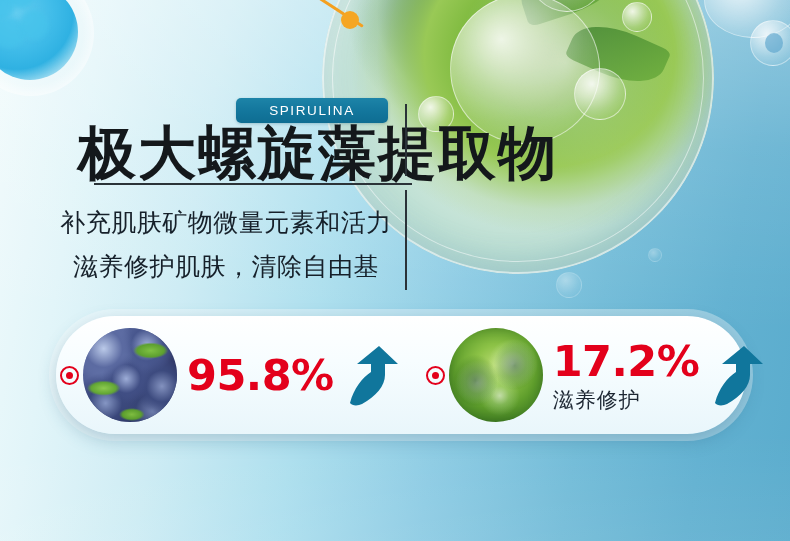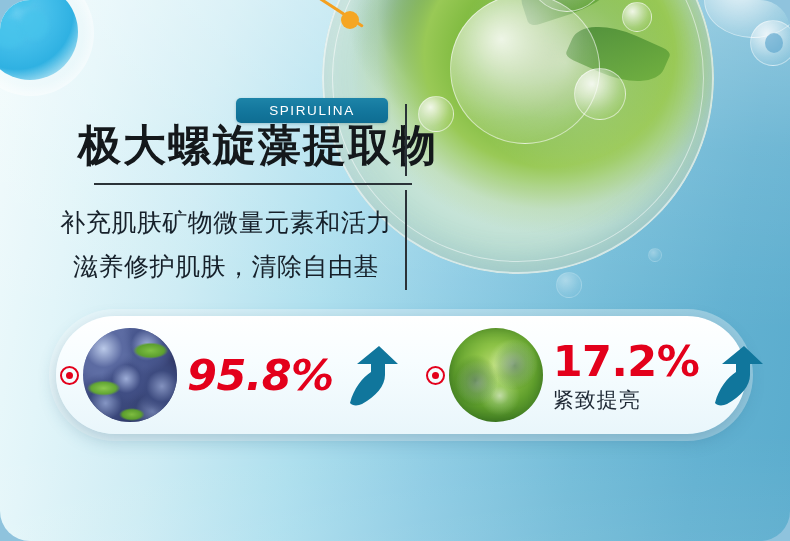--- a/index.html
+++ b/index.html
@@ -16,21 +16,20 @@
     background:
       linear-gradient(100deg,
         #f2fbfc 0%,
         #e2f5f9 12%,
         #cdecf4 26%,
         #addfee 42%,
         #8ecce4 58%,
         #73bcd8 74%,
         #62b1d1 88%,
         #5aaccd 100%);
-    border-radius: 30px;
   }
 
   
   .veil-top {
     position:absolute; left:0; top:0; width:790px; height:330px;
     background:linear-gradient(180deg, rgba(255,255,255,0.30) 0%, rgba(255,255,255,0.10) 45%, rgba(255,255,255,0.0) 100%);
     pointer-events:none;
   }
 
   
@@ -146,21 +145,21 @@
   .pill span {
     color:#ffffff;
     font-size:13.5px;
     letter-spacing:1.6px;
     font-weight:400;
   }
 
   
   .headline {
     position:absolute; left:78px; top:124px;
-    font-size:43px;
+    font-size:58px;
     line-height:1.0;
     letter-spacing:2px;
     font-weight:700;
     color:#14181b;
     white-space:nowrap;
     font-family:"DejaVu Sans","Liberation Sans",sans-serif;
   }
   .rule {
     position:absolute; left:94px; top:183px;
     width:318px; height:1.5px;
@@ -194,21 +193,21 @@
   }
   .stats {
     position:absolute; inset:0;
     display:flex; align-items:center;
   }
   .stat {
     position:relative;
     display:flex; align-items:center;
     height:100%;
   }
-  .stat-1 { margin-left:4px;font-style:italic; }
+  .stat-1 { margin-left:4px; }
   .stat-2 { margin-left:26px; }
 
   .target-icon {
     width:19px; height:19px; border-radius:50%;
     border:2px solid #e3001b;
     display:flex; align-items:center; justify-content:center;
     flex:0 0 auto;
     margin-right:4px;
   }
   .target-icon i {
@@ -371,21 +370,21 @@
         </div>
       </div>
 
       <div class="stat stat-2">
         <div class="target-icon">
             <i></i>
           </div>
         <div class="thumb thumb-algae"></div>
         <div class="stat-text">
           <div class="pct">17.2%</div>
-          <div class="stat-label">紧致提亮</div>
+          <div class="stat-label">滋养修护</div>
         </div>
         <div class="arrow">
           <svg width="52" height="62" viewBox="0 0 52 62" aria-hidden="true">
             <path d="M2 59 C6 44 14 34 23 28 L23 20 L9 20 L31 2 L50 20 L37 20 L37 31
                      C37 42 28 52 14 60 C10 62 4 62 2 59 Z" fill="#10769c"></path>
           </svg>
         </div>
       </div>
 
     </div>

